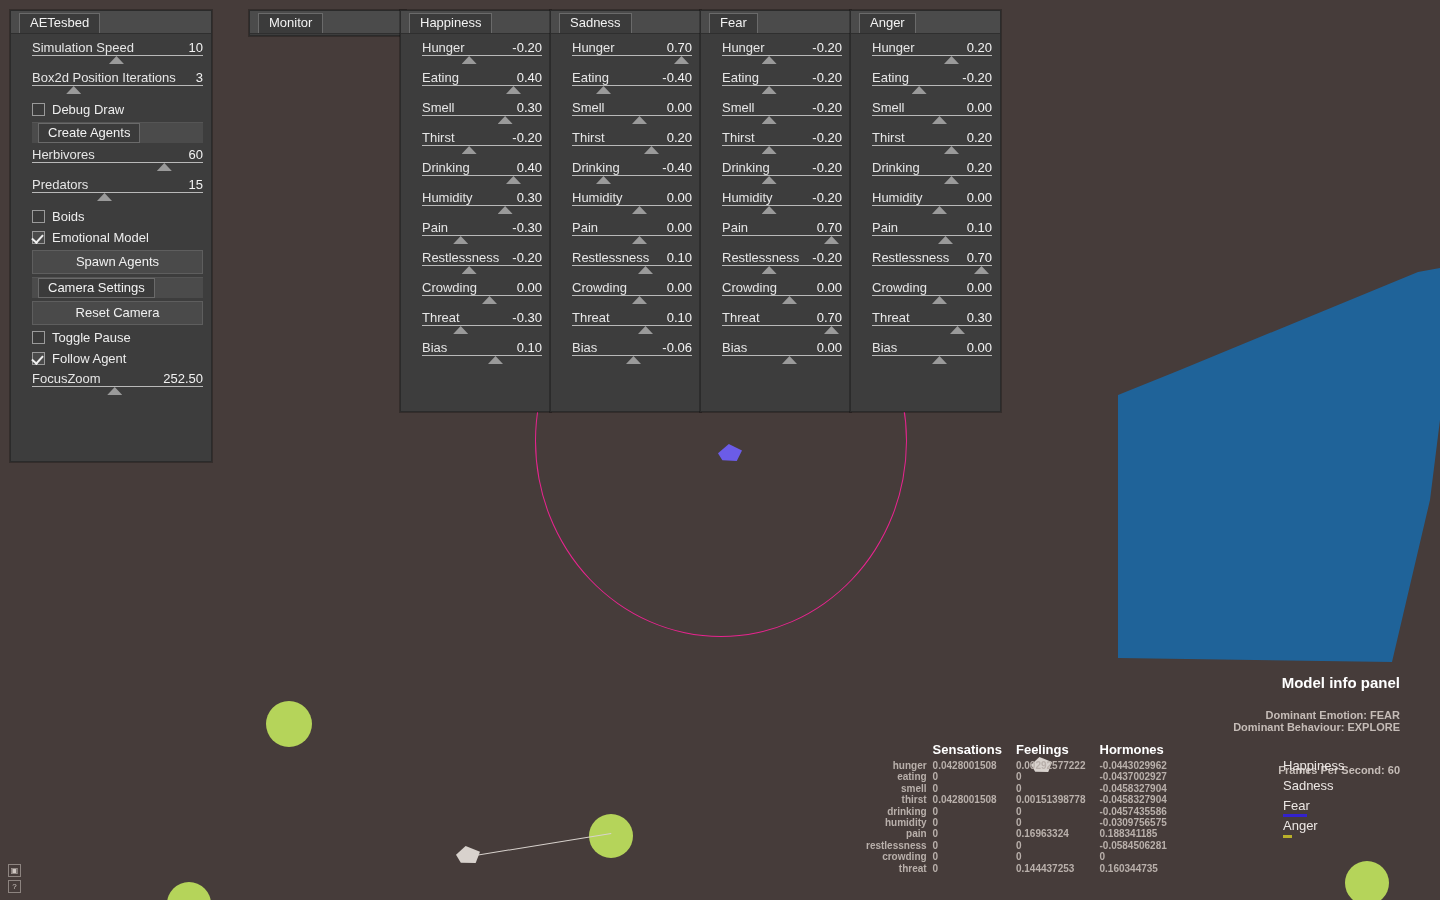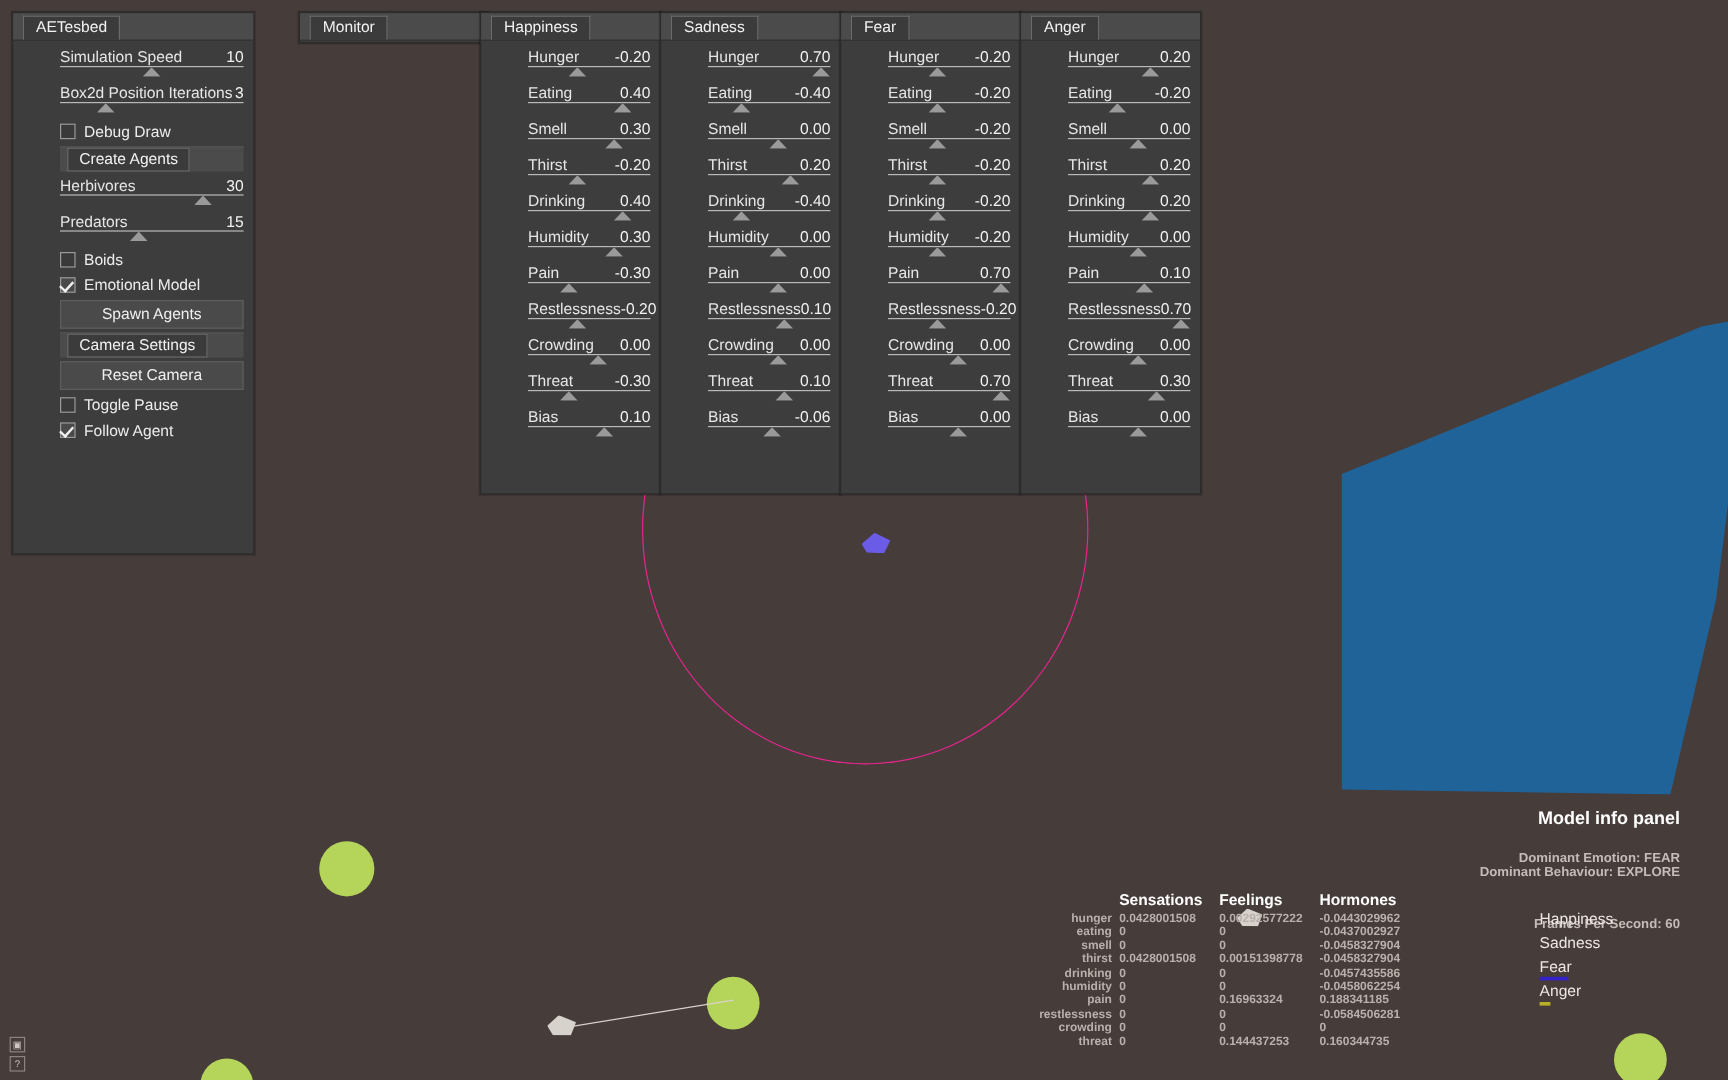--- a/index.html
+++ b/index.html
@@ -42,21 +42,21 @@
     position:absolute;left:8px;top:2px;
     padding:2px 10px 3px 10px;
     background:#3b3b3b;
     border:1px solid #6a6a6a;
     border-bottom:none;
     color:#f2f2f2;
     font-size:13px;
     line-height:14px;
     white-space:nowrap;
   }
-  .win-body{padding:4px 8px 6px 21px;margin-left:18px;}
+  .win-body{padding:4px 8px 6px 21px;}
 
   
   .slider{position:relative;height:30px;}
   .slider .row{
     position:relative;display:flex;justify-content:space-between;
     align-items:flex-end;height:17px;
   }
   .slider .lbl{font-size:13px;color:#e6e6e6;line-height:15px;}
   .slider .val{font-size:13px;color:#f2f2f2;line-height:15px;}
   .slider .track{
@@ -220,21 +220,21 @@
         <tr>
           <td class="rowlbl">drinking</td>
           <td>0</td>
           <td>0</td>
           <td>-0.0457435586</td>
         </tr>
         <tr>
           <td class="rowlbl">humidity</td>
           <td>0</td>
           <td>0</td>
-          <td>-0.0458062254</td>
+          <td>-0.0309756575</td>
         </tr>
         <tr>
           <td class="rowlbl">pain</td>
           <td>0</td>
           <td>0.16963324</td>
           <td>0.188341185</td>
         </tr>
         <tr>
           <td class="rowlbl">restlessness</td>
           <td>0</td>
@@ -287,21 +287,21 @@
       <span class="t">Debug Draw</span>
     </div>
 
     <div class="sect">
       <span class="tab">Create Agents</span>
     </div>
 
     <div class="slider">
       <div class="row">
         <span class="lbl">Herbivores</span>
-        <span class="val">30</span>
+        <span class="val">60</span>
       </div>
       <div class="track"></div>
       <div class="grip" style="left:73%;"></div>
     </div>
 
     <div class="slider">
       <div class="row">
         <span class="lbl">Predators</span>
         <span class="val">15</span>
       </div>
@@ -330,20 +330,28 @@
     <div class="chk">
       <span class="box"></span>
       <span class="t">Toggle Pause</span>
     </div>
 
     <div class="chk on">
       <span class="box"></span>
       <span class="t">Follow Agent</span>
     </div>
 
+    <div class="slider">
+      <div class="row">
+        <span class="lbl">FocusZoom</span>
+        <span class="val">252.50</span>
+      </div>
+      <div class="track"></div>
+      <div class="grip" style="left:44%;"></div>
+    </div>
 
   </div>
 </div>
 
 <div class="win" style="left:249px;top:10px;width:155px;height:24px;">
   <div class="win-title">
     <span class="tab">Monitor</span>
   </div>
 </div>
 

